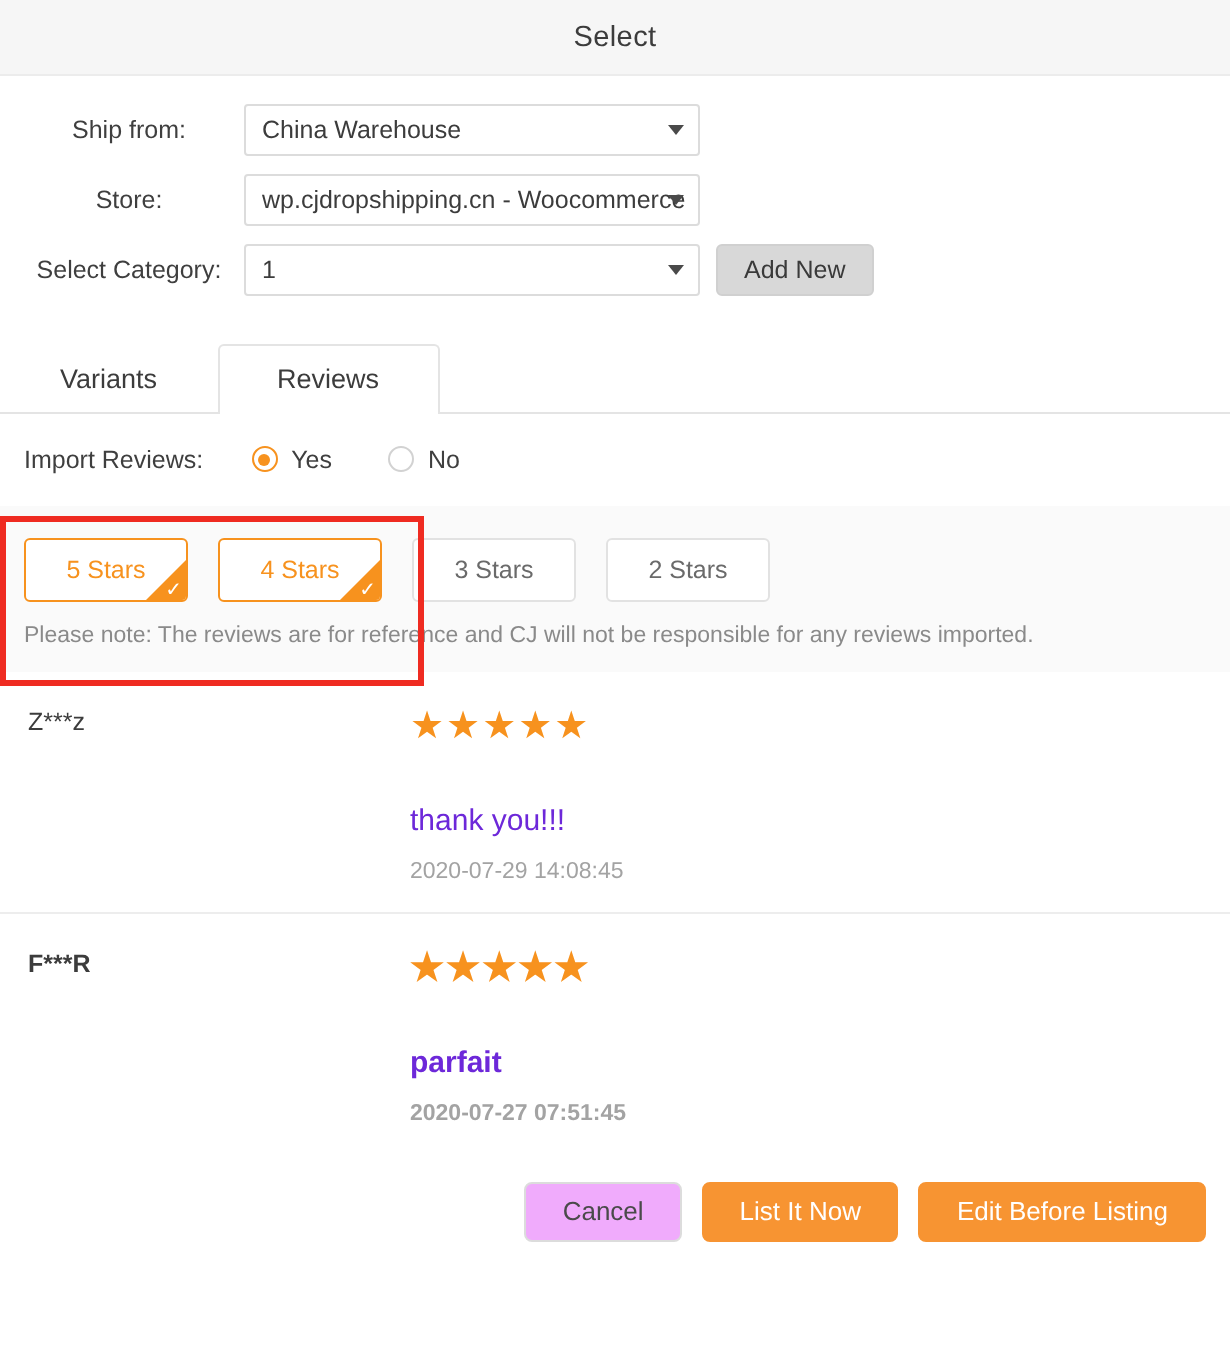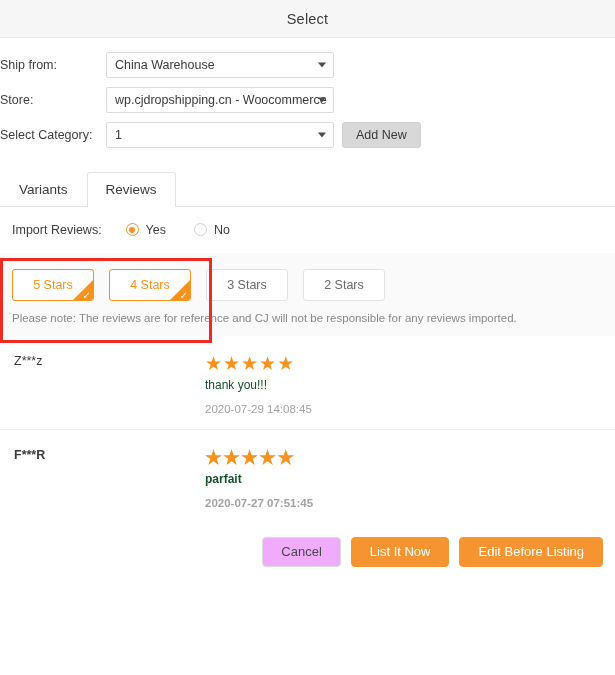--- a/index.html
+++ b/index.html
@@ -34,25 +34,26 @@
 
   
   .form-area { padding: 14px 0 6px 0; }
   .form-row {
     display: flex;
     align-items: center;
     margin-bottom: 9px;
   }
   .form-label {
     width: 106px;
-    text-align: left;
+    text-align: center;
     padding-right: 9px;
     font-size: 12.5px;
     color: #3f3f3f;
     white-space: nowrap;
+    margin-left: 16px;
   }
   .select-box {
     position: relative;
     width: 228px;
     height: 26px;
     border: 1px solid #dcdcdc;
     background: #fff;
     border-radius: 2px;
     display: flex;
     align-items: center;
@@ -89,21 +90,21 @@
   .tabs {
     display: flex;
     align-items: flex-end;
     height: 34px;
     border-bottom: 1px solid #e4e4e4;
     padding-left: 0px;
     margin-top: 10px;
   }
   .tab {
     height: 34px;
-    padding: 0 18px;
+    padding: 0 29px;
     display: flex;
     align-items: center;
     font-size: 13.5px;
     color: #3c3c3c;
     cursor: pointer;
     background: transparent;
     border: 1px solid transparent;
     border-bottom: none;
     position: relative;
   }
@@ -229,23 +230,23 @@
     color: #3c3c3c;
   }
   .review-body { flex: 1; }
   .stars {
     color: #f7921e;
     font-size: 19px;
     letter-spacing: 1px;
     line-height: 20px;
   }
   .review-text {
-    margin-top: 4px;
-    font-size: 12px;
-    color: #14532d;
+    margin-top: 28px;
+    font-size: 15px;
+    color: #6d28d9;
   }
   .review-date {
     margin-top: 11px;
     font-size: 11.5px;
     color: #a3a3a3;
   }
 
   
   .footer {
     display: flex;

